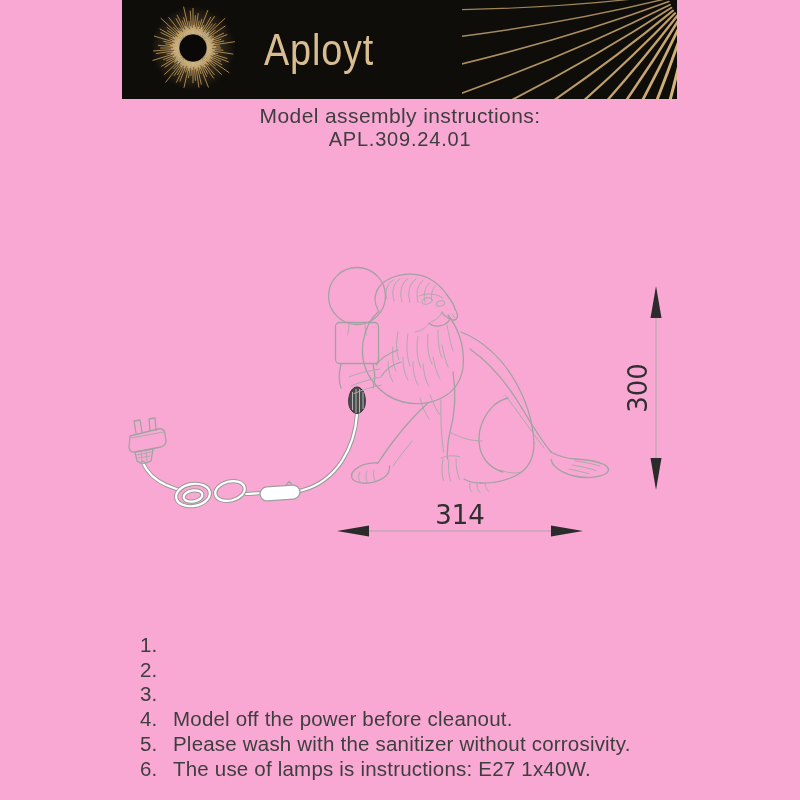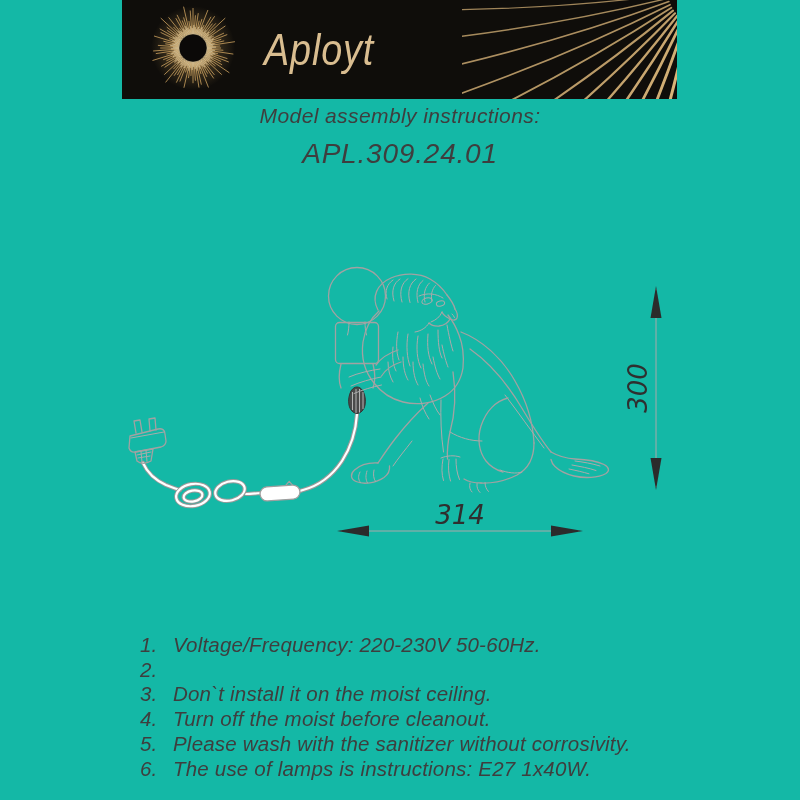--- a/index.html
+++ b/index.html
@@ -1,32 +1,32 @@
 <!DOCTYPE html>
 <html><head>
 <meta charset="utf-8">
 <style>
   html,body{margin:0;padding:0;background:#ffffff;}
-  .page{position:relative;width:800px;height:800px;background:#14b8a6;overflow:hidden;
-        font-family:"Liberation Sans", sans-serif;font-style:italic;}
+  .page{position:relative;width:800px;height:800px;background:#f9a8d4;overflow:hidden;
+        font-family:"Liberation Sans", sans-serif;}
 
   
   .banner{position:absolute;left:122px;top:0;width:555px;height:99px;
           background:#0f0d0a;overflow:hidden;}
   .sb-wrap{position:absolute;left:28px;top:5px;width:86px;height:86px;}
   .wordmark{position:absolute;left:142px;top:0;height:99px;display:flex;align-items:center;}
   .wordmark span{font-size:45px;font-weight:400;color:#d9bd90;letter-spacing:1px;
                  transform:scaleX(.84);transform-origin:left center;
                  font-family:"Liberation Sans", sans-serif;}
   .rays-wrap{position:absolute;right:0;top:0;width:215px;height:99px;}
 
   
   .title{position:absolute;left:0;top:104px;width:800px;text-align:center;color:#3e3e3e;}
   .title .t1{font-size:21px;letter-spacing:.4px;}
-  .title .t2{font-size:28px;letter-spacing:.8px;margin-top:10px;}
+  .title .t2{font-size:20px;letter-spacing:.8px;margin-top:0;}
 
   
   .fig{position:absolute;left:0;top:0;width:800px;height:800px;pointer-events:none;}
   .fig .ln{fill:none;stroke:#a2a2a2;stroke-width:1.3;stroke-linecap:round;stroke-linejoin:round;}
   .fig .fine{fill:none;stroke:#ababab;stroke-width:1;stroke-linecap:round;}
   .fig .tube1{fill:none;stroke:#9a9a9a;stroke-width:4.2;stroke-linecap:round;}
   .fig .tube2{fill:none;stroke:#ffffff;stroke-width:2.2;stroke-linecap:round;}
   .fig .dimline{stroke:#a9a9a9;stroke-width:1;fill:none;}
   .fig .arrow{fill:#2b2b2b;stroke:none;}
   .fig text{fill:#2f2f2f;font-family:"DejaVu Sans", sans-serif;font-size:26px;}
@@ -395,32 +395,30 @@
       <path class="dimline" d="M656,289 L656,487"></path>
       <path class="arrow" d="M656,286 L650.5,318 L661.5,318 Z"></path>
       <path class="arrow" d="M656,490 L650.5,458 L661.5,458 Z"></path>
       <text x="638" y="388" transform="rotate(-90 638 388)" text-anchor="middle" dominant-baseline="central">300</text>
     </g>
   </svg>
 
   <div class="list">
     <div class="li">
       <span class="num">1.</span>
-      <span class="txt">Voltage/Frequency: 220-230V 50-60Hz.</span>
     </div>
     <div class="li">
       <span class="num">2.</span>
     </div>
     <div class="li">
       <span class="num">3.</span>
-      <span class="txt">Don`t install it on the moist ceiling.</span>
     </div>
     <div class="li">
       <span class="num">4.</span>
-      <span class="txt">Turn off the moist before cleanout.</span>
+      <span class="txt">Model off the power before cleanout.</span>
     </div>
     <div class="li">
       <span class="num">5.</span>
       <span class="txt">Please wash with the sanitizer without corrosivity.</span>
     </div>
     <div class="li">
       <span class="num">6.</span>
       <span class="txt">The use of lamps is instructions: E27 1x40W.</span>
     </div>
   </div>

